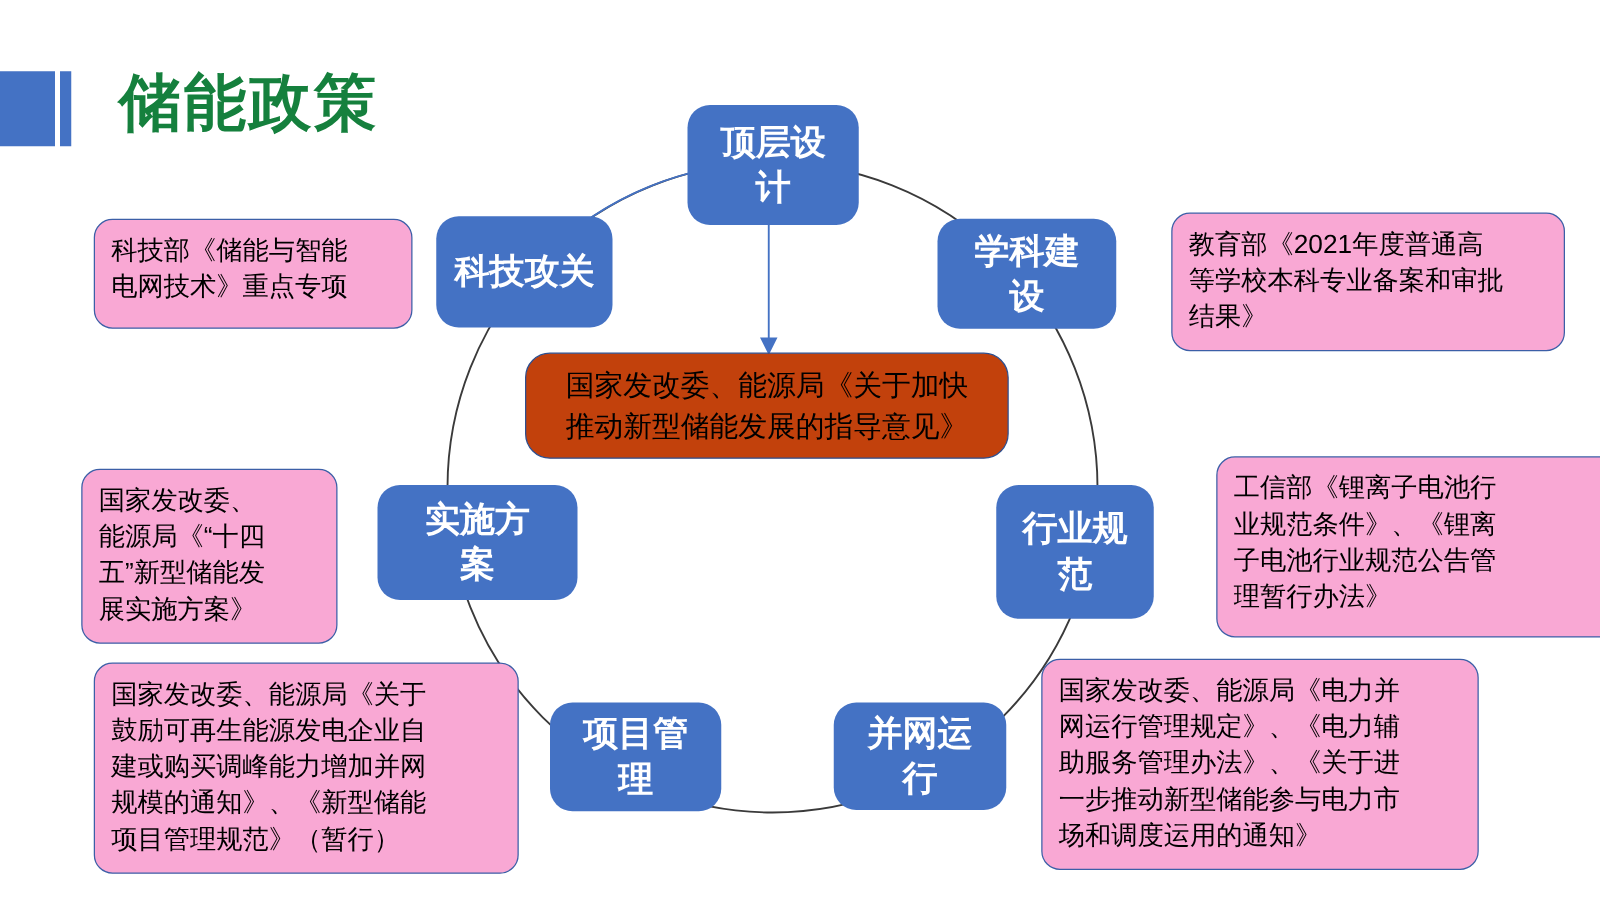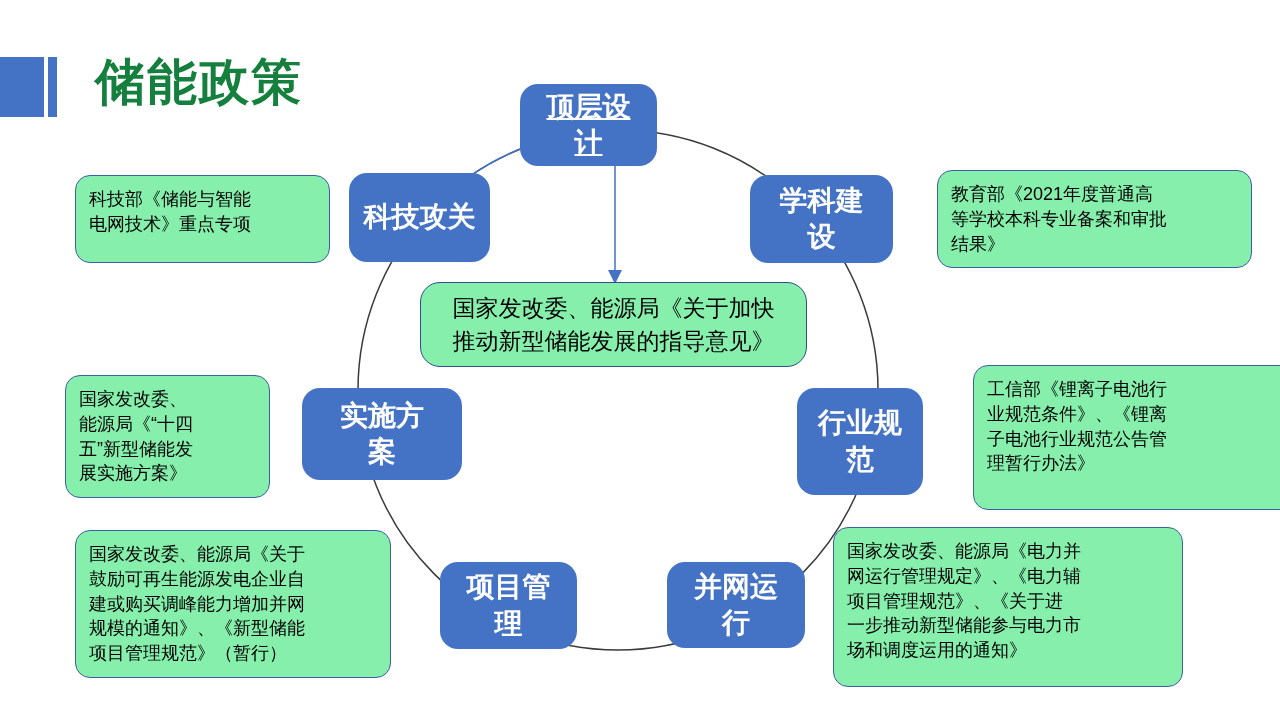--- a/index.html
+++ b/index.html
@@ -32,50 +32,50 @@
     background: #4472C4;
     border-radius: 18px;
     color: #ffffff;
     font-weight: 700;
     font-size: 28px;
     line-height: 1.3;
     display: flex; align-items: center; justify-content: center;
     text-align: center;
     white-space: pre-line;
   }
-  .node-top            { left: 520px; top:  84px; width: 137px; height: 82px; text-decoration: underline; }
+  .node-top            { left: 550px; top:  84px; width: 137px; height: 96px; }
   .node-tech           { left: 349px; top: 173px; width: 141px; height: 89px; }
   .node-discipline     { left: 750px; top: 175px; width: 143px; height: 88px; text-align: center; }
   .node-industry       { left: 797px; top: 388px; width: 126px; height: 107px; }
   .node-grid           { left: 667px; top: 562px; width: 138px; height: 86px; }
   .node-project        { left: 440px; top: 562px; width: 137px; height: 87px; }
   .node-implementation { left: 302px; top: 388px; width: 160px; height: 92px; }
   
   .callout {
     position: absolute;
-    background: #86efac;
+    background: #f9a8d4;
     border: 1.5px solid #3C5FA7;
     border-radius: 15px;
     color: #000000;
-    font-size: 18px;
+    font-size: 21px;
     line-height: 1.38;
     padding: 11px 13px;
     white-space: pre-line;
   }
   .callout-most     { left:  75px; top: 175px; width: 255px; min-height:  88px; }
   .callout-moe      { left: 937px; top: 170px; width: 315px; min-height:  95px; }
   .callout-ndrc145  { left:  65px; top: 375px; width: 205px; min-height: 123px; }
   .callout-miit     { left: 973px; top: 365px; width: 340px; min-height: 145px; }
-  .callout-projpol  { left:  75px; top: 530px; width: 316px; min-height: 145px; }
+  .callout-projpol  { left:  75px; top: 530px; width: 340px; min-height: 145px; }
   .callout-gridpol  { left: 833px; top: 527px; width: 350px; min-height: 160px; }
   
   .center-box {
     position: absolute;
     left: 420px; top: 282px; width: 387px; min-height: 85px;
-    background: #86efac;
+    background: #c2410c;
     border: 1.5px solid #2E4F8F;
     border-radius: 20px;
     color: #000000;
     font-size: 23px;
     line-height: 1.4;
     display: flex; align-items: center; justify-content: center;
     text-align: center;
     padding: 8px 10px;
     white-space: pre-line;
   }
@@ -124,15 +124,15 @@
 业规范条件》、《锂离
 子电池行业规范公告管
 理暂行办法》</div>
 <div class="callout callout-projpol">国家发改委、能源局《关于
 鼓励可再生能源发电企业自
 建或购买调峰能力增加并网
 规模的通知》、《新型储能
 项目管理规范》（暂行）</div>
 <div class="callout callout-gridpol">国家发改委、能源局《电力并
 网运行管理规定》、《电力辅
-项目管理规范》、《关于进
+助服务管理办法》、《关于进
 一步推动新型储能参与电力市
 场和调度运用的通知》</div>
 
 </body></html>

